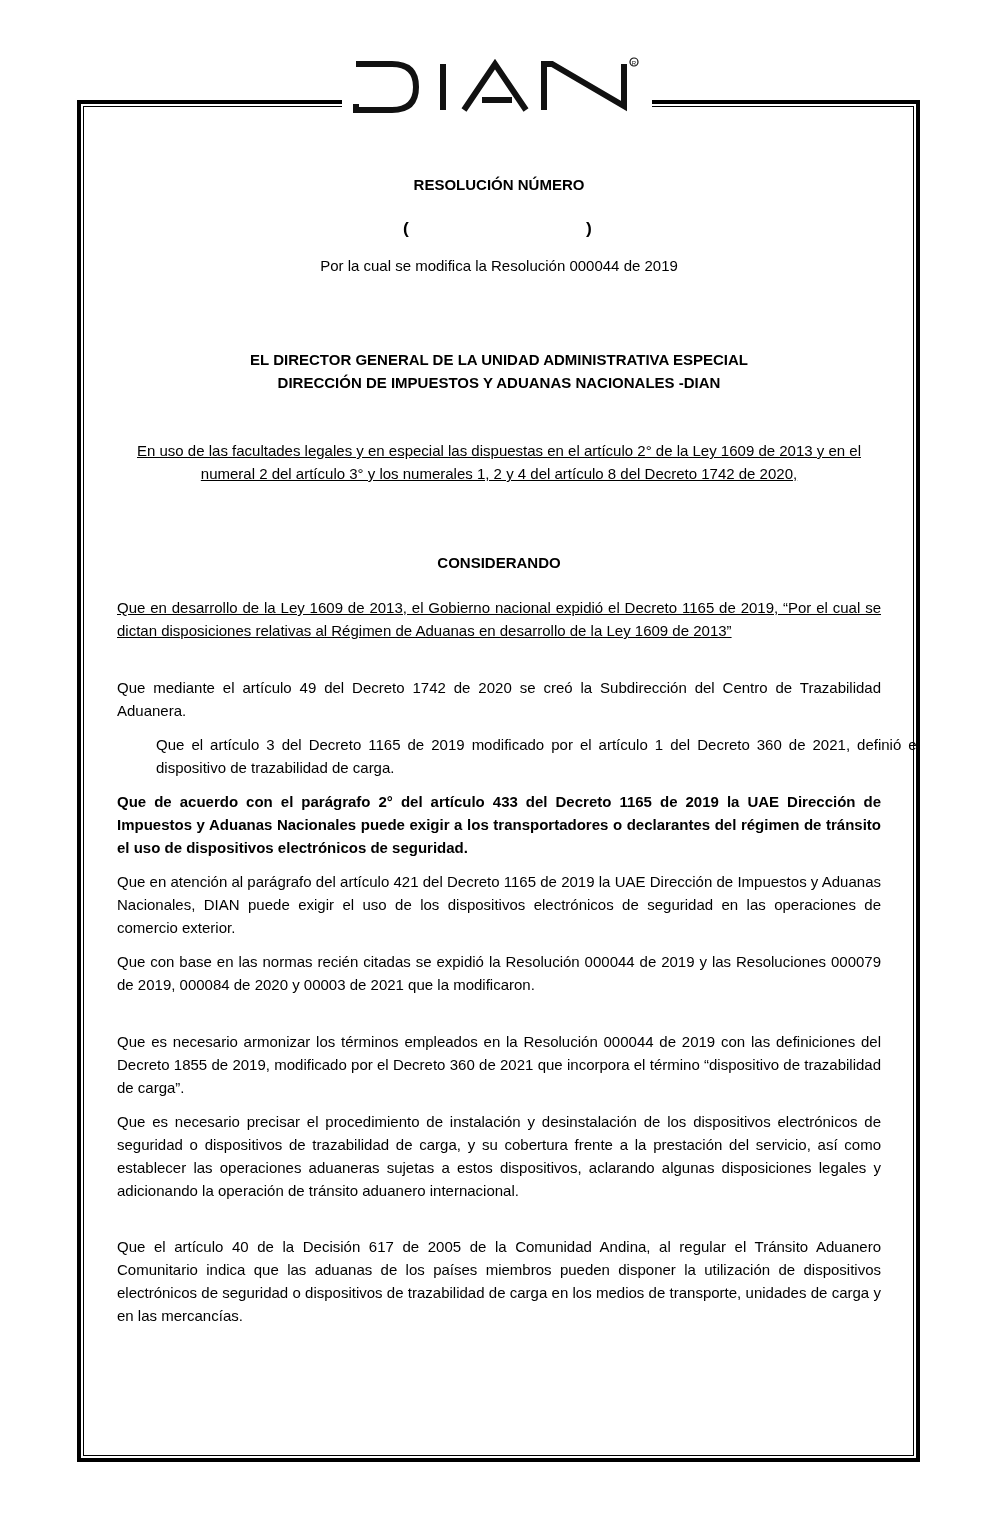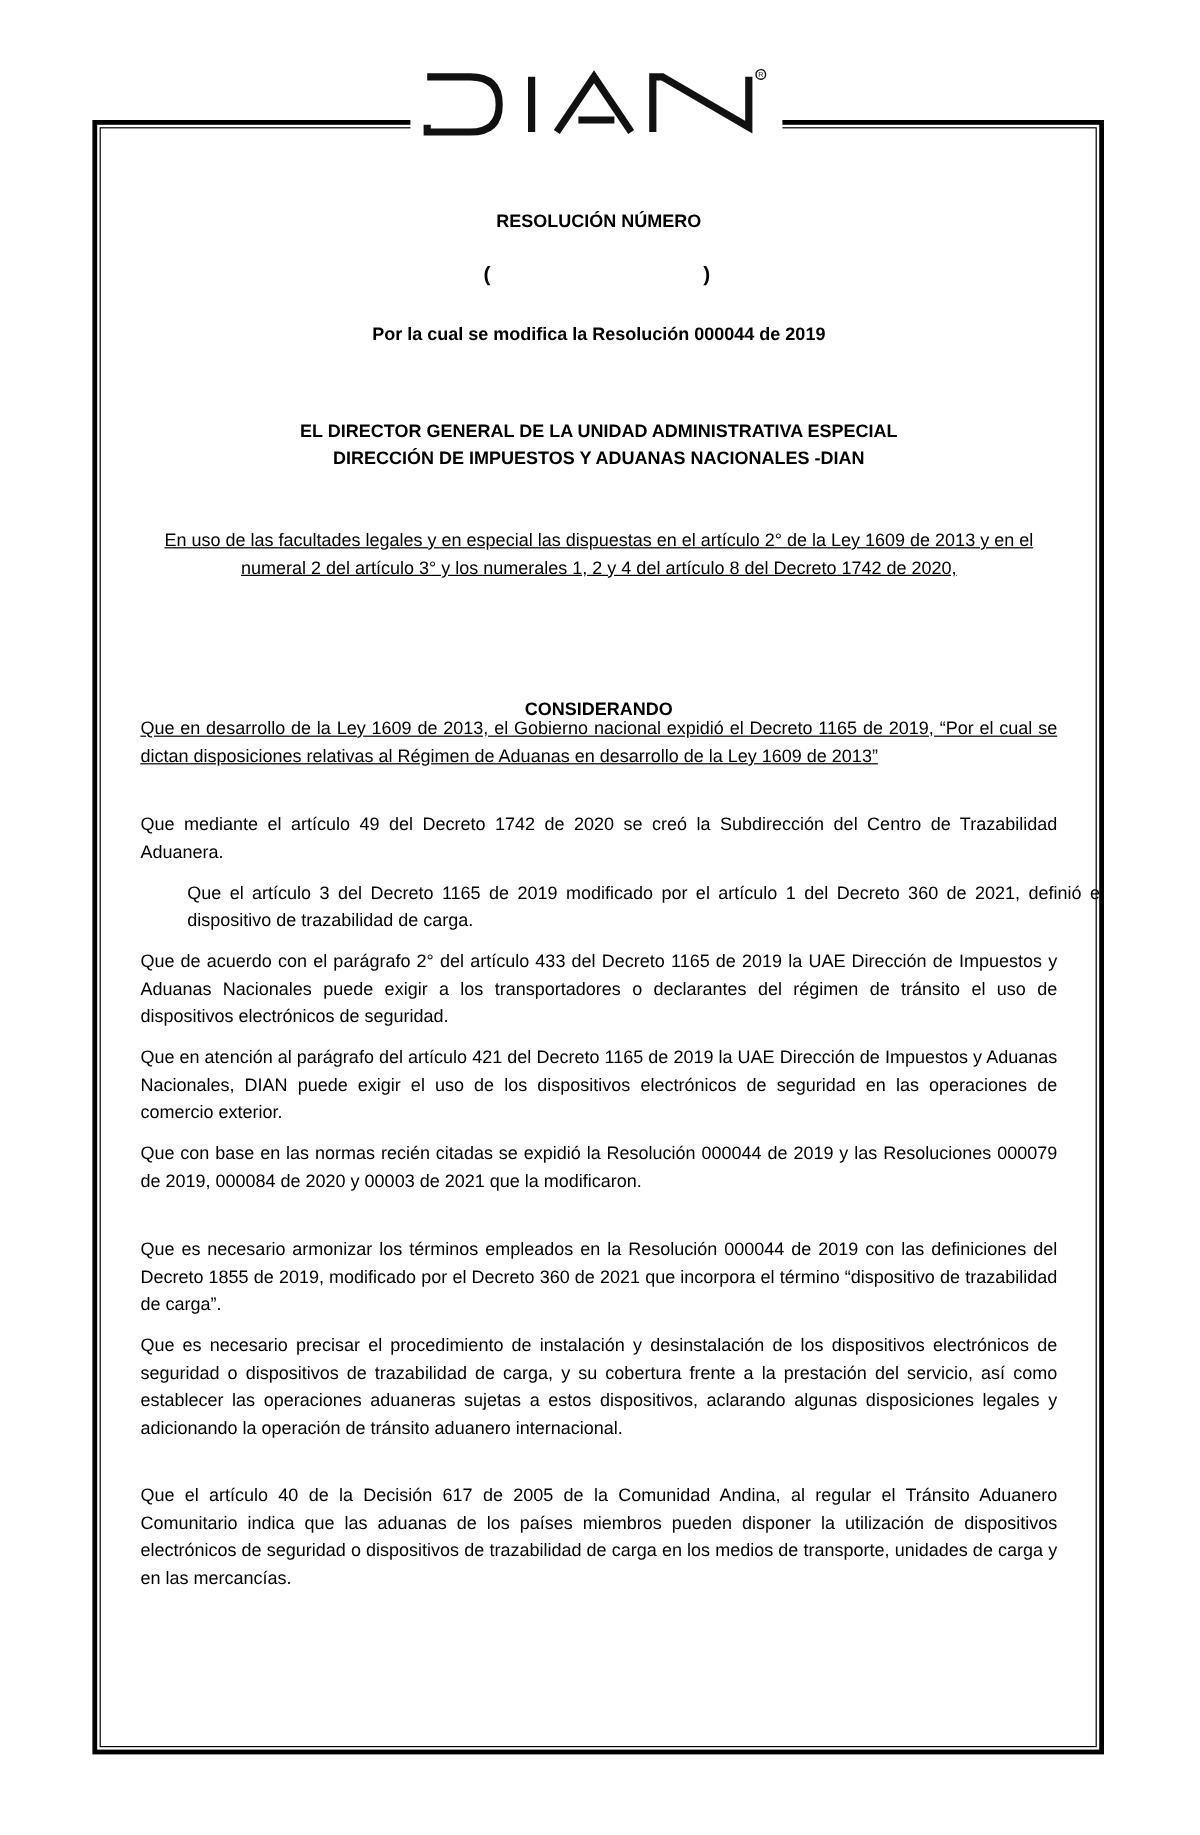--- a/index.html
+++ b/index.html
@@ -38,31 +38,31 @@
   <circle cx="282" cy="6" r="4" fill="none" stroke="#111" stroke-width="1.2"></circle>
   <text x="282" y="8.5" font-size="6" text-anchor="middle" font-family="Liberation Sans, sans-serif" fill="#111">R</text>
 </svg>
 
 <div class="content">
   <div class="t center bold" style="top:173px;">RESOLUCIÓN NÚMERO</div>
 
   <span class="paren" style="left:286px; top:218px;">(</span>
   <span class="paren" style="left:469px; top:218px;">)</span>
 
-  <div class="t center" style="top:267px;font-weight:bold;">Por la cual se modifica la Resolución 000044 de 2019</div>
+  <div class="t center" style="top:254px;">Por la cual se modifica la Resolución 000044 de 2019</div>
 
   <div class="t center bold" style="top:348px;">EL DIRECTOR GENERAL DE LA UNIDAD ADMINISTRATIVA ESPECIAL</div>
   <div class="t center bold" style="top:371px;">DIRECCIÓN DE IMPUESTOS Y ADUANAS NACIONALES -DIAN</div>
 
   <div class="t center" style="top:439px; left:-4px; width:772px;text-decoration:underline;">En uso de las facultades legales y en especial las dispuestas en el artículo 2° de la Ley 1609 de 2013 y en el numeral 2 del artículo 3° y los numerales 1, 2 y 4 del artículo 8 del Decreto 1742 de 2020,</div>
 
-  <div class="t center bold" style="top:551px;margin-top:29px;">CONSIDERANDO</div>
+  <div class="t center bold" style="top:551px;">CONSIDERANDO</div>
 
   <div class="t just" style="top:596px;text-decoration:underline;">Que en desarrollo de la Ley 1609 de 2013, el Gobierno nacional expidió el Decreto 1165 de 2019, “Por el cual se dictan disposiciones relativas al Régimen de Aduanas en desarrollo de la Ley 1609 de 2013”</div>
   <div class="t just" style="top:676px;">Que mediante el artículo 49 del Decreto 1742 de 2020 se creó la Subdirección del Centro de Trazabilidad Aduanera.</div>
   <div class="t just" style="top:733px;margin-left:39px;">Que el artículo 3 del Decreto 1165 de 2019 modificado por el artículo 1 del Decreto 360 de 2021, definió el dispositivo de trazabilidad de carga.</div>
-  <div class="t just" style="top:790px;">Que de acuerdo con el parágrafo 2° del artículo 433 del Decreto 1165 de 2019 la UAE Dirección de Impuestos y Aduanas Nacionales puede exigir a los transportadores o declarantes del régimen de tránsito el uso de dispositivos electrónicos de seguridad.</div>
+  <div class="t just" style="top:790px;font-weight:bold;">Que de acuerdo con el parágrafo 2° del artículo 433 del Decreto 1165 de 2019 la UAE Dirección de Impuestos y Aduanas Nacionales puede exigir a los transportadores o declarantes del régimen de tránsito el uso de dispositivos electrónicos de seguridad.</div>
   <div class="t just" style="top:870px;">Que en atención al parágrafo del artículo 421 del Decreto 1165 de 2019 la UAE Dirección de Impuestos y Aduanas Nacionales, DIAN puede exigir el uso de los dispositivos electrónicos de seguridad en las operaciones de comercio exterior.</div>
   <div class="t just" style="top:950px;">Que con base en las normas recién citadas se expidió la Resolución 000044 de 2019 y las Resoluciones 000079 de 2019, 000084 de 2020 y 00003 de 2021 que la modificaron.</div>
   <div class="t just" style="top:1030px;">Que es necesario armonizar los términos empleados en la Resolución 000044 de 2019 con las definiciones del Decreto 1855 de 2019, modificado por el Decreto 360 de 2021 que incorpora el término “dispositivo de trazabilidad de carga”.</div>
   <div class="t just" style="top:1110px;">Que es necesario precisar el procedimiento de instalación y desinstalación de los dispositivos electrónicos de seguridad o dispositivos de trazabilidad de carga, y su cobertura frente a la prestación del servicio, así como establecer las operaciones aduaneras sujetas a estos dispositivos, aclarando algunas disposiciones legales y adicionando la operación de tránsito aduanero internacional.</div>
   <div class="t just" style="top:1235px;">Que el artículo 40 de la Decisión 617 de 2005 de la Comunidad Andina, al regular el Tránsito Aduanero Comunitario indica que las aduanas de los países miembros pueden disponer la utilización de dispositivos electrónicos de seguridad o dispositivos de trazabilidad de carga en los medios de transporte, unidades de carga y en las mercancías.</div>
 </div>
 
 </body></html>

